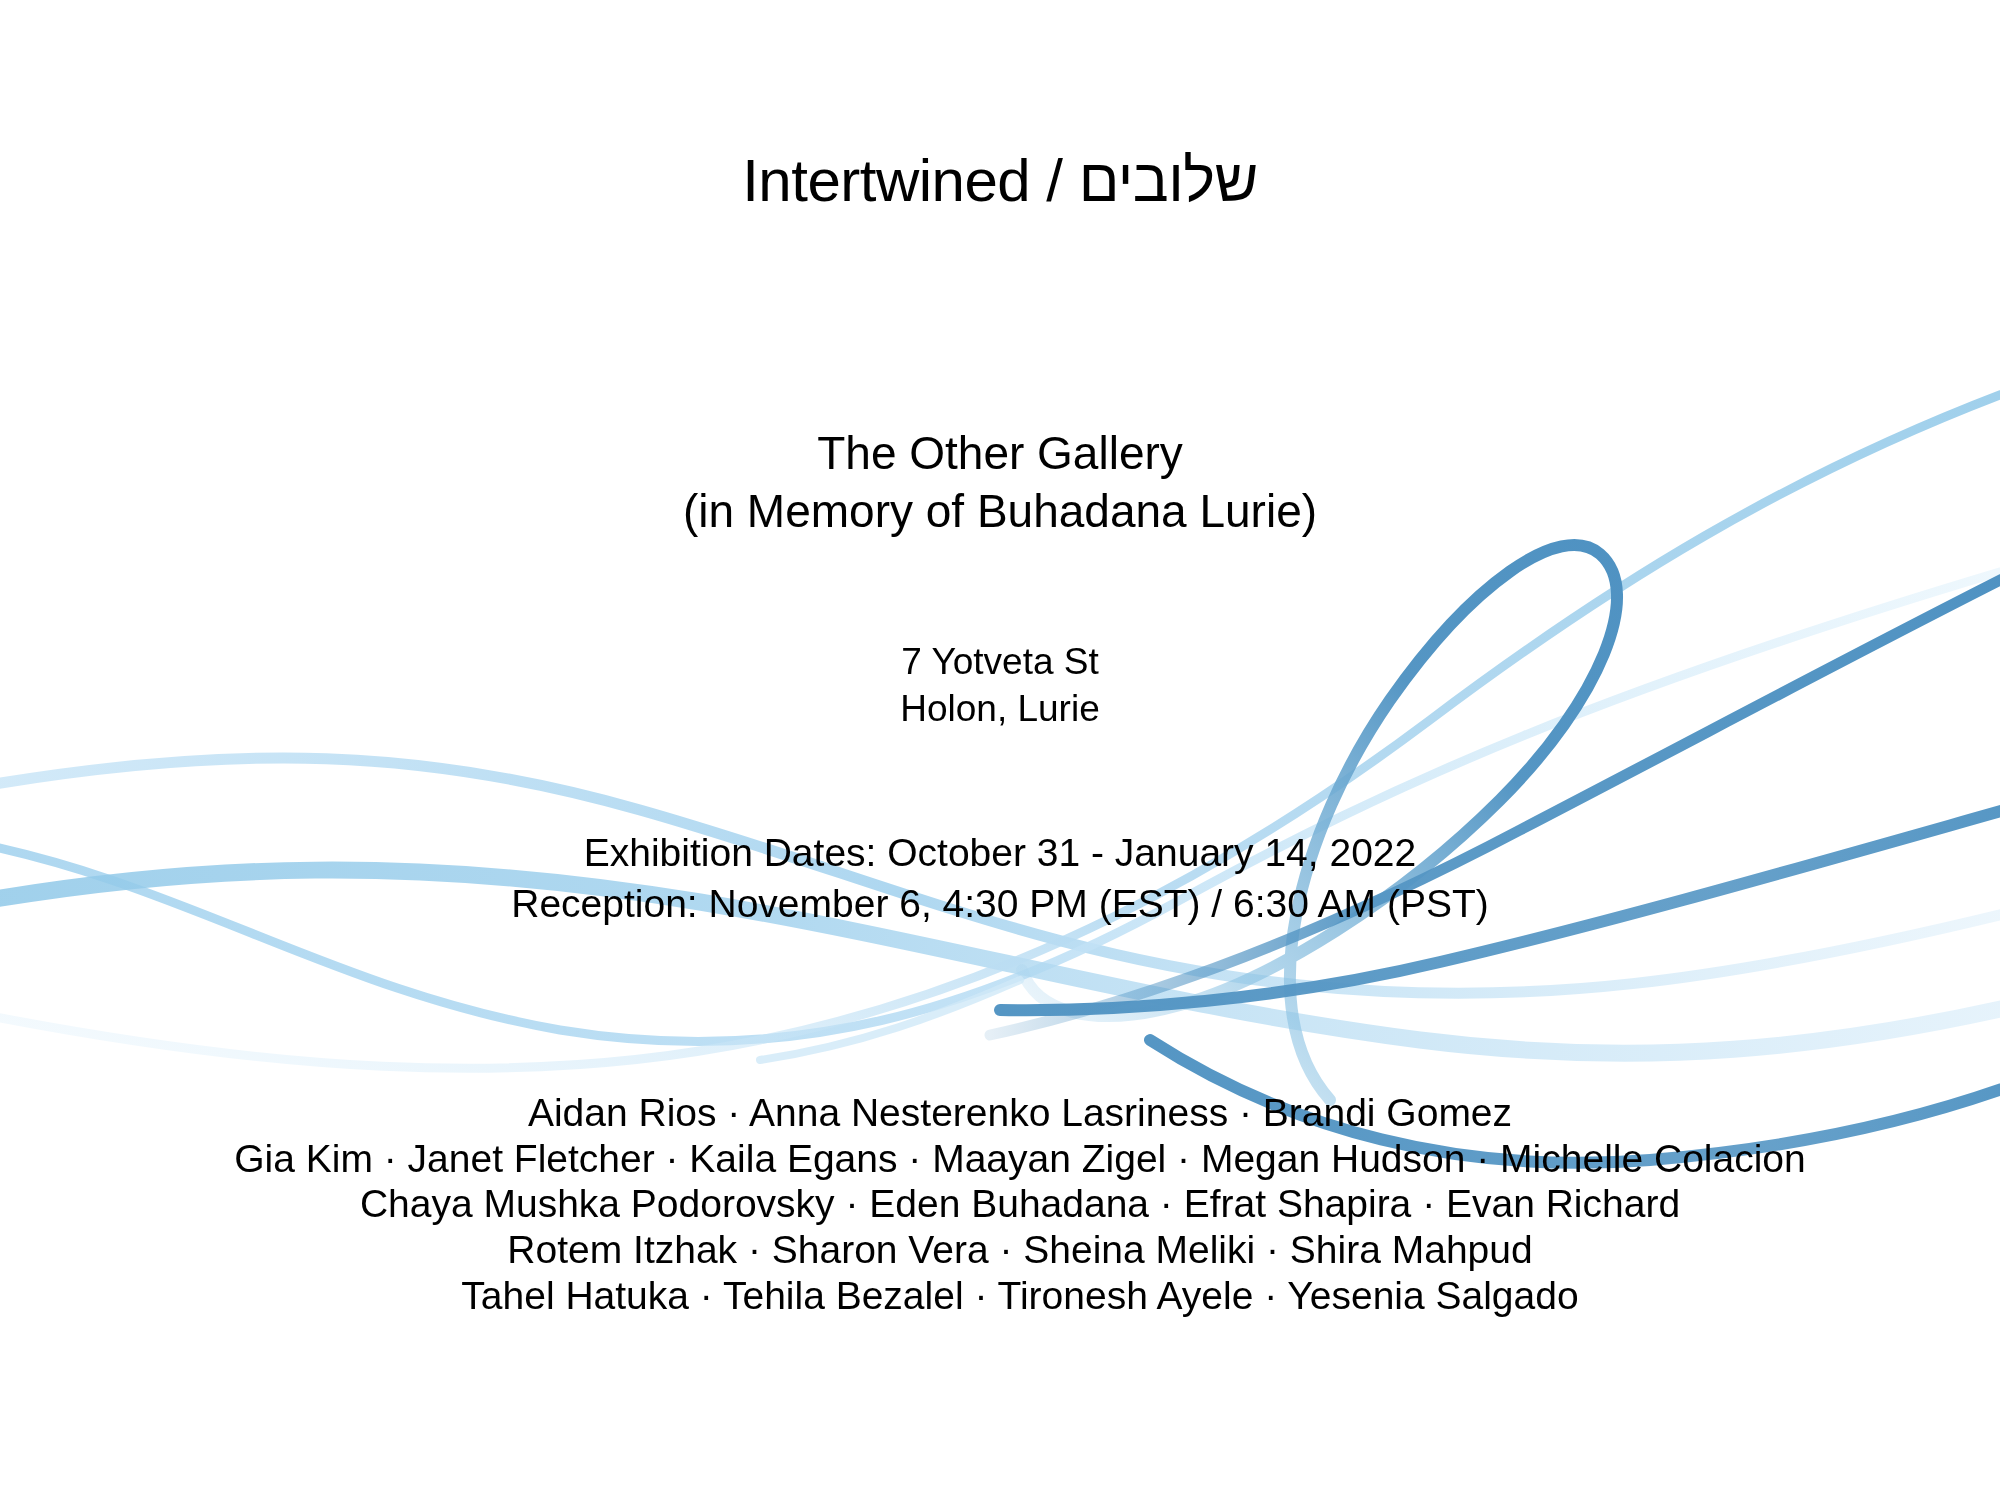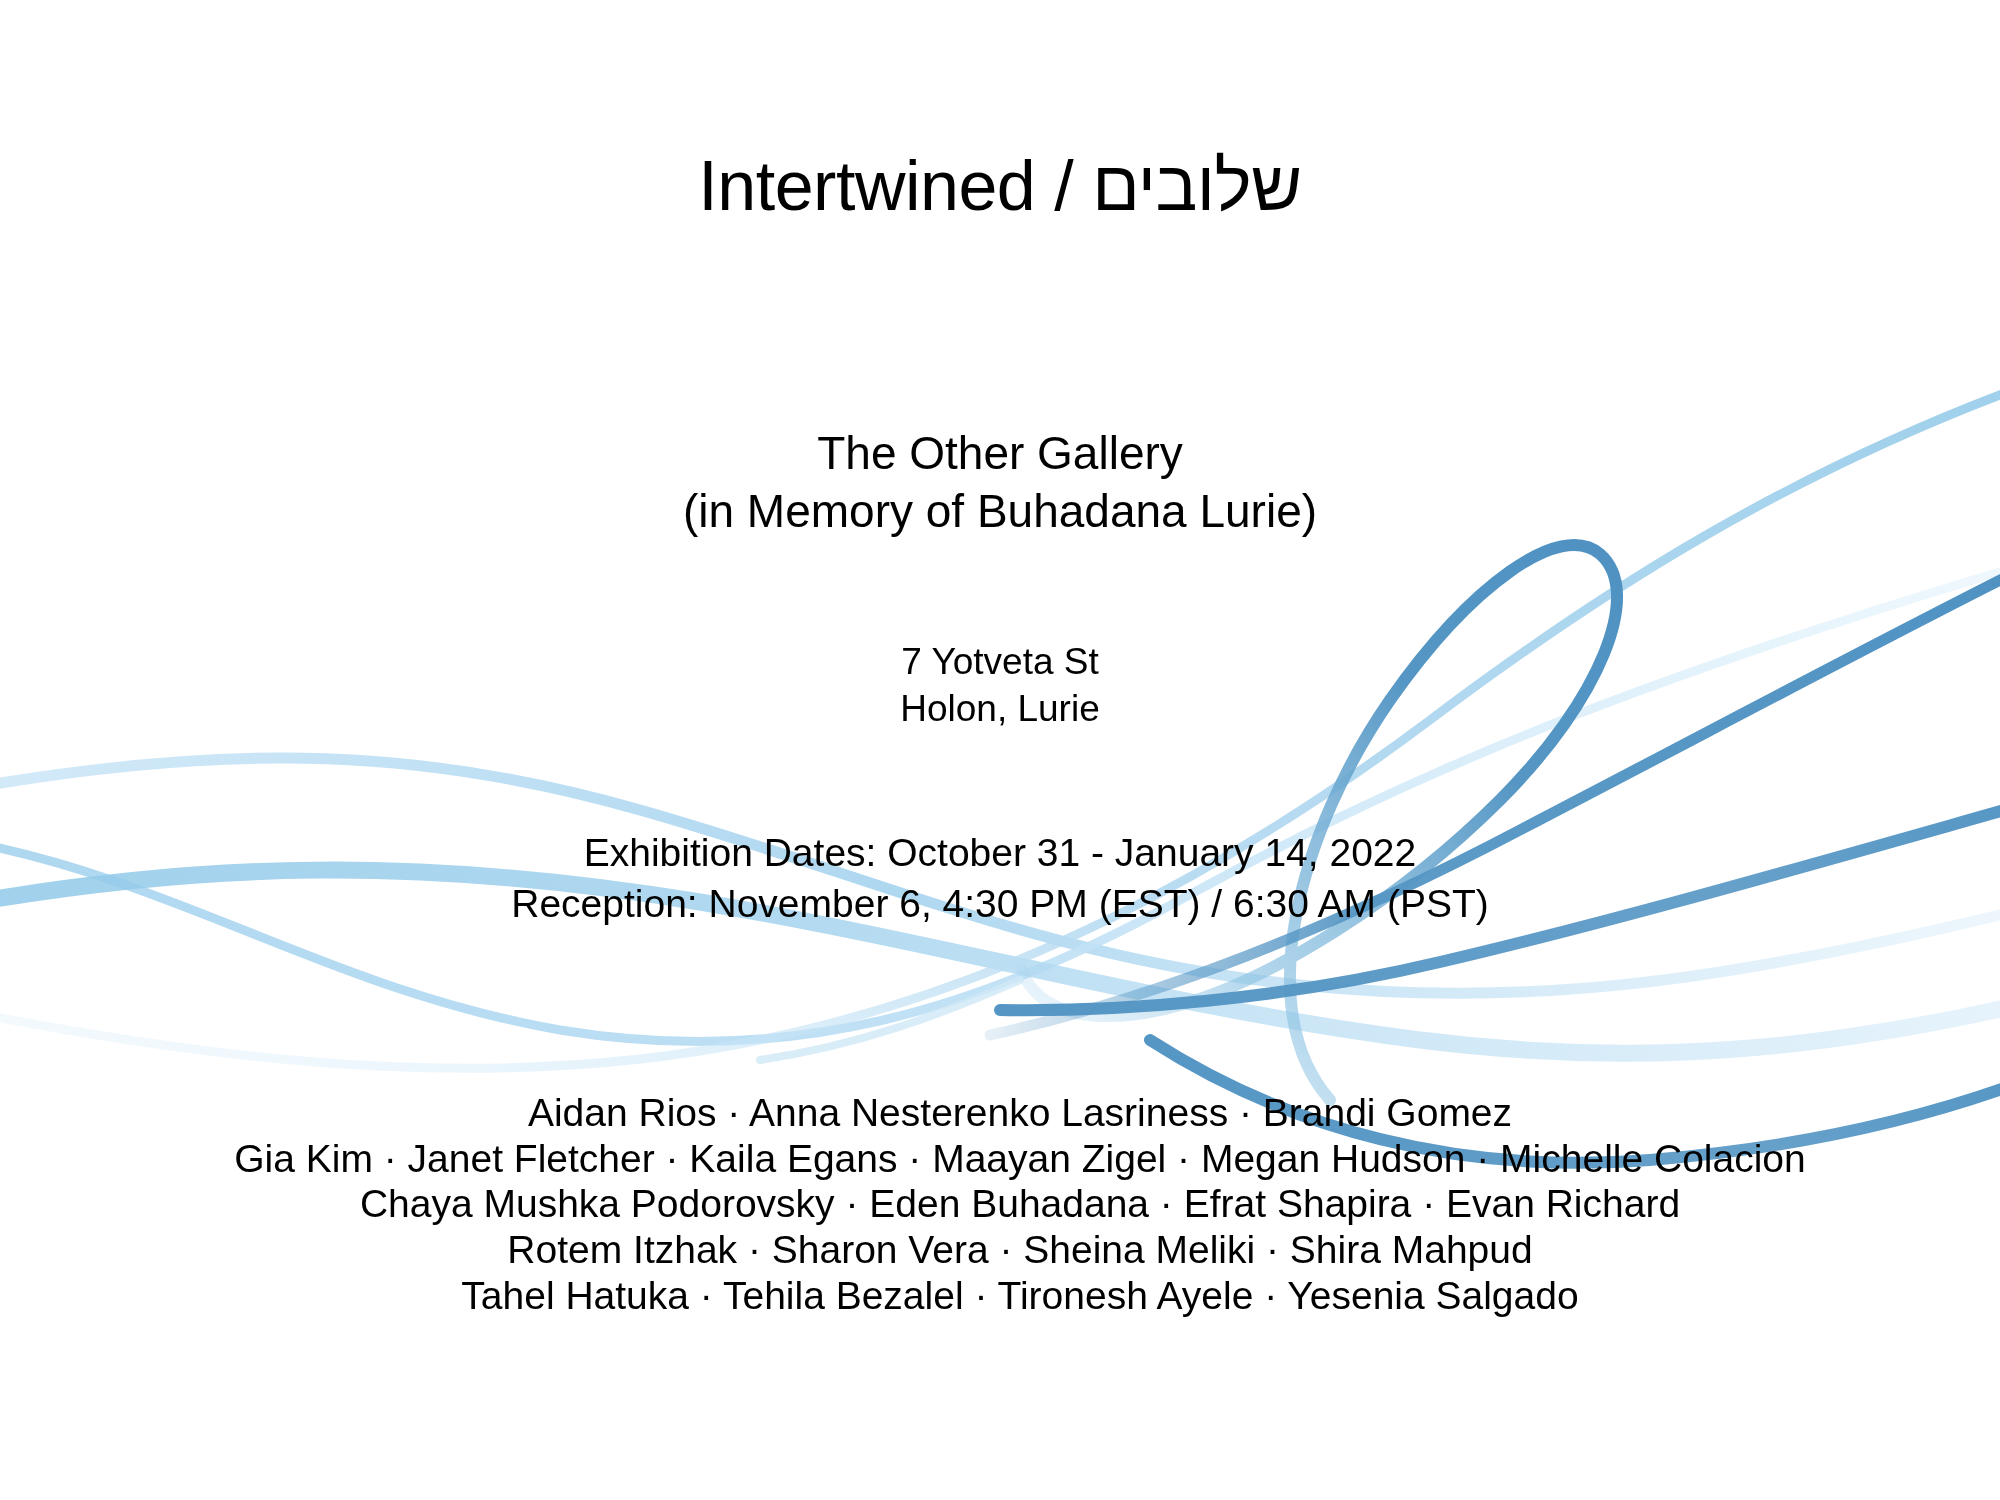--- a/index.html
+++ b/index.html
@@ -47,21 +47,21 @@
 
   .block {
     position: absolute;
     width: 2000px;
     text-align: center;
     line-height: 1.22;
   }
 
   #title-block {
     top: 146px;
-    font-size: 70px;
+    font-size: 60px;
     font-weight: 400;
     letter-spacing: -0.5px;
     line-height: 1.15;
     white-space: nowrap;
   }
   .title-latin { font-family: "Liberation Sans", "DejaVu Sans", sans-serif; }
   .title-sep   { font-family: "Liberation Sans", "DejaVu Sans", sans-serif; }
   .title-heb   { font-family: "DejaVu Sans", "Liberation Sans", sans-serif; font-weight: 300; }
 
   #gallery-block {

